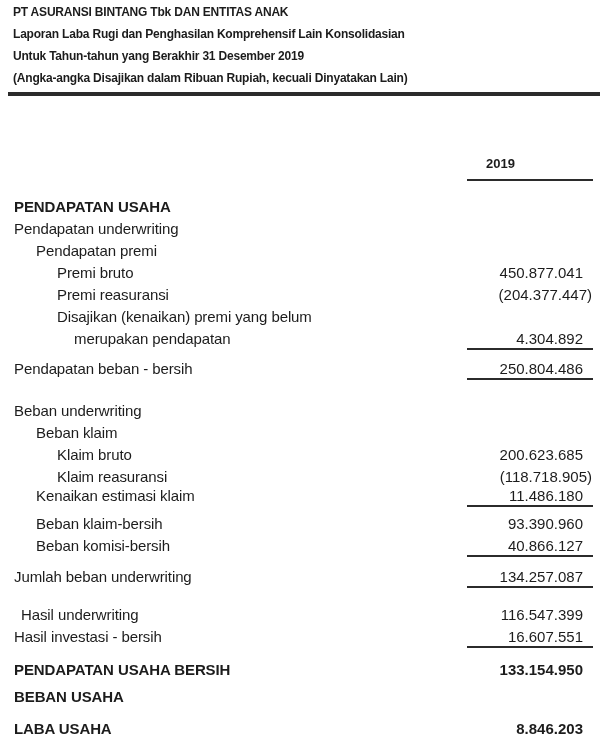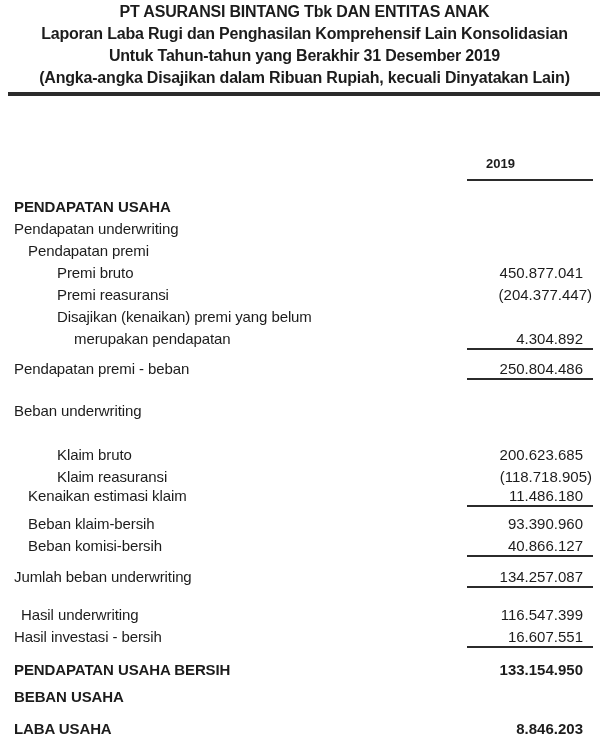--- a/index.html
+++ b/index.html
@@ -13,22 +13,22 @@
     background:var(--bg);
     font-family:"Liberation Sans", sans-serif;
     color:var(--text);
     overflow:hidden;
   }
   .page{position:relative;width:600px;height:746px;background:var(--bg);}
 
   
   .doc-header{
     position:absolute;top:1px;left:13px;right:4px;
-    font-weight:bold;font-size:16px;line-height:22px;
-    letter-spacing:-0.2px;white-space:nowrap;text-align:center;
+    font-weight:bold;font-size:12px;line-height:22px;
+    letter-spacing:-0.2px;white-space:nowrap;
   }
   .doc-header div{height:22px;}
 
   
   .top-rule{
     position:absolute;top:92px;left:8px;width:592px;height:4px;
     background:var(--rule);
   }
 
   
@@ -43,21 +43,21 @@
 
   
   .rows-container{
     position:absolute;top:196px;left:0;right:7px;
     font-size:15px;
   }
   .row{display:flex;height:22px;line-height:22px;}
   .row.bold{font-weight:bold;}
   .lab{flex:1;white-space:nowrap;letter-spacing:-0.1px;}
   .ind-0{padding-left:14px;}
-  .ind-1{padding-left:28px;}
+  .ind-1{padding-left:36px;}
   .ind-2{padding-left:57px;}
   .ind-3{padding-left:74px;}
   .val{width:126px;text-align:right;box-sizing:border-box;}
   .val.rule{border-bottom:2px solid var(--rule);}
   .vt{display:inline-block;padding-right:10px;}
   .vt.neg{padding-right:1px;}
 </style>
 </head>
 <body>
 
@@ -98,28 +98,29 @@
       </div>
       <div class="row">
         <div class="lab ind-2">Disajikan (kenaikan) premi yang belum</div>
         <div class="val"><span class="vt"></span></div>
       </div>
       <div class="row">
         <div class="lab ind-3">merupakan pendapatan</div>
         <div class="val rule"><span class="vt">4.304.892</span></div>
       </div>
       <div class="row" style="margin-top: 8px;">
-        <div class="lab ind-0">Pendapatan premi - beban</div>
+        <div class="lab ind-0">Pendapatan beban - bersih</div>
         <div class="val rule"><span class="vt">250.804.486</span></div>
       </div>
       <div class="row" style="margin-top: 20px;">
         <div class="lab ind-0">Beban underwriting</div>
         <div class="val"><span class="vt"></span></div>
       </div>
       <div class="row">
+        <div class="lab ind-1">Beban klaim</div>
         <div class="val"><span class="vt"></span></div>
       </div>
       <div class="row">
         <div class="lab ind-2">Klaim bruto</div>
         <div class="val"><span class="vt">200.623.685</span></div>
       </div>
       <div class="row">
         <div class="lab ind-2">Klaim reasuransi</div>
         <div class="val"><span class="vt neg">(118.718.905)</span></div>
       </div>

